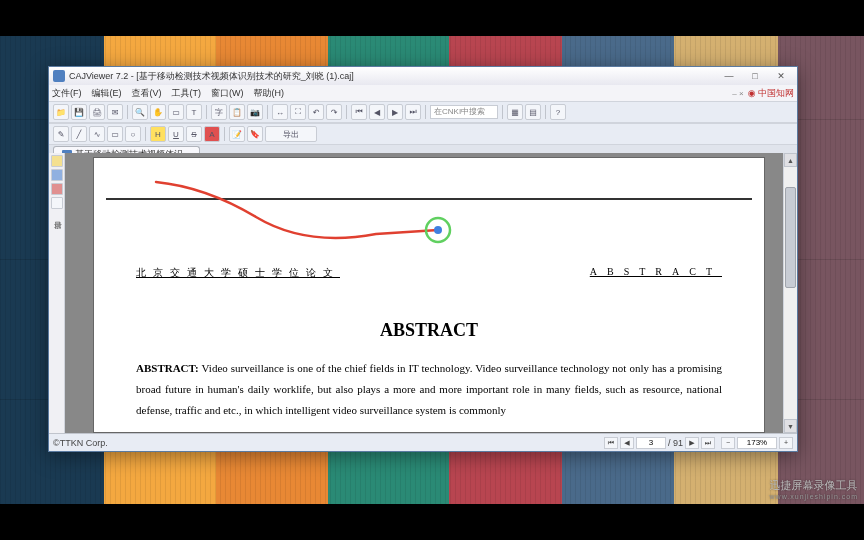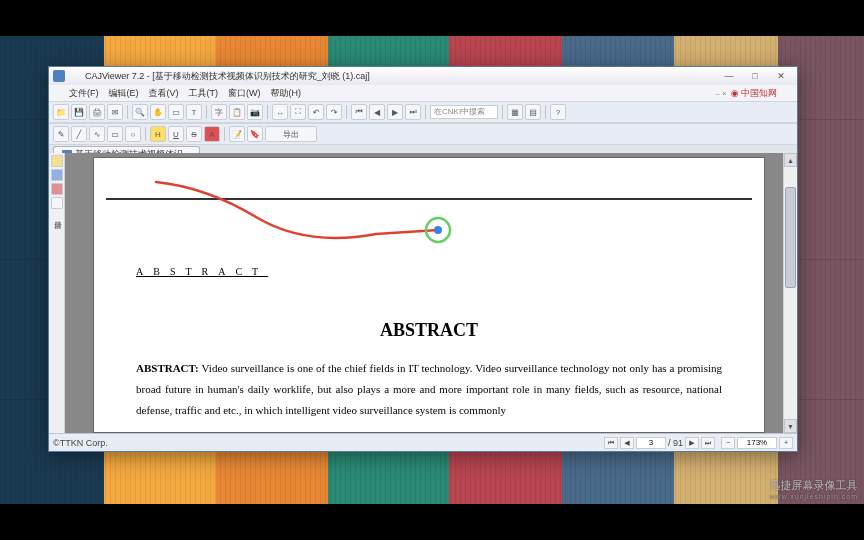--- a/index.html
+++ b/index.html
@@ -20,27 +20,27 @@
 .desktop-bg::before { content:""; position:absolute; inset:0;
   background: repeating-linear-gradient(90deg, rgba(0,0,0,0.08) 0px, rgba(0,0,0,0.08) 1px, transparent 1px, transparent 5px),
               repeating-linear-gradient(0deg, rgba(0,0,0,0.12) 0px, rgba(0,0,0,0.12) 1px, transparent 1px, transparent 140px);
 }
 .black-bar { position: absolute; left:0; right:0; height:36px; background:#000; }
 .black-bar.top { top:0; }
 .black-bar.bottom { bottom:0; }
 
 .app-window { position:absolute; left:48px; top:66px; width:750px; height:386px; background:#f0f0f0; border:1px solid #5a7aa0; box-shadow: 0 4px 20px rgba(0,0,0,0.4); }
 
-.titlebar { height:18px; background:linear-gradient(#fff,#e8e8f0); display:flex; align-items:center; padding:0 4px; font-size:9px; color:#333;gap:16px; }
+.titlebar { height:18px; background:linear-gradient(#fff,#e8e8f0); display:flex; align-items:center; padding:0 4px; font-size:9px; color:#333; }
 .title-icon { width:12px; height:12px; background:#5080c0; border-radius:2px; margin-right:4px; }
 .title-text { flex:1; white-space:nowrap; overflow:hidden; }
 .win-controls { display:flex; gap:2px; }
 .win-btn { width:24px; height:14px; display:flex; align-items:center; justify-content:center; font-size:9px; color:#555; cursor:pointer; }
 
-.menubar { height:16px; background:#f4f4f8; display:flex; align-items:center; padding:0 20px; font-size:9px; color:#333; gap:10px; }
+.menubar { height:16px; background:#f4f4f8; display:flex; align-items:center; padding:0 3px; font-size:9px; color:#333; gap:10px; }
 .menubar .right { margin-left:auto; display:flex; align-items:center; gap:4px; }
 .cnki-link { color:#c03030; font-size:9px; }
 
 .toolbar { background:#e8ecf4; border-top:1px solid #d0d4dc; border-bottom:1px solid #d0d4dc; padding:2px 4px; display:flex; flex-wrap:wrap; gap:2px; align-items:center; }
 .tool-btn { width:16px; height:16px; background:#f4f6fa; border:1px solid #c8ccd4; border-radius:2px; font-size:8px; display:flex; align-items:center; justify-content:center; color:#556; }
 .tool-sep { width:1px; height:14px; background:#c0c4cc; margin:0 2px; }
 .search-box { width:68px; height:14px; border:1px solid #c8ccd4; background:#fff; font-size:8px; padding:0 3px; color:#888; }
 
 .tab-strip { height:18px; background:#e0e4ec; border-bottom:1px solid #c0c4cc; display:flex; align-items:flex-end; padding:0 4px; }
 .doc-tab { height:16px; background:#f8f8fc; border:1px solid #b0b4bc; border-bottom:none; padding:0 8px; font-size:9px; color:#333; display:flex; align-items:center; border-radius:3px 3px 0 0; }
@@ -190,20 +190,21 @@
     <div class="doc-viewport">
       <div class="doc-page">
         <div class="page-inner">
           <div class="header-rule"></div>
           <svg class="annotation" width="320" height="90">
             <path d="M 10 10 Q 60 15 110 45 Q 160 75 230 62 L 292 58" stroke="#e04030" stroke-width="2.5" fill="none" stroke-linecap="round"></path>
             <circle cx="292" cy="58" r="12" fill="none" stroke="#60d060" stroke-width="2.5"></circle>
             <circle cx="292" cy="58" r="4" fill="#4080e0"></circle>
           </svg>
           <div class="header-line">
+            <span class="cn">北京交通大学硕士学位论文</span>
             <span class="en">ABSTRACT</span>
           </div>
           <div class="doc-title">ABSTRACT</div>
           <div class="doc-body">
             <b>ABSTRACT:</b>
             <span>Video surveillance is one of the chief fields in IT technology. Video surveillance technology not only has a promising broad future in human's daily worklife, but also plays a more and more important role in many fields, such as resource, national defense, traffic and etc., in which intelligent video surveillance system is commonly</span>
           </div>
         </div>
       </div>
     </div>

